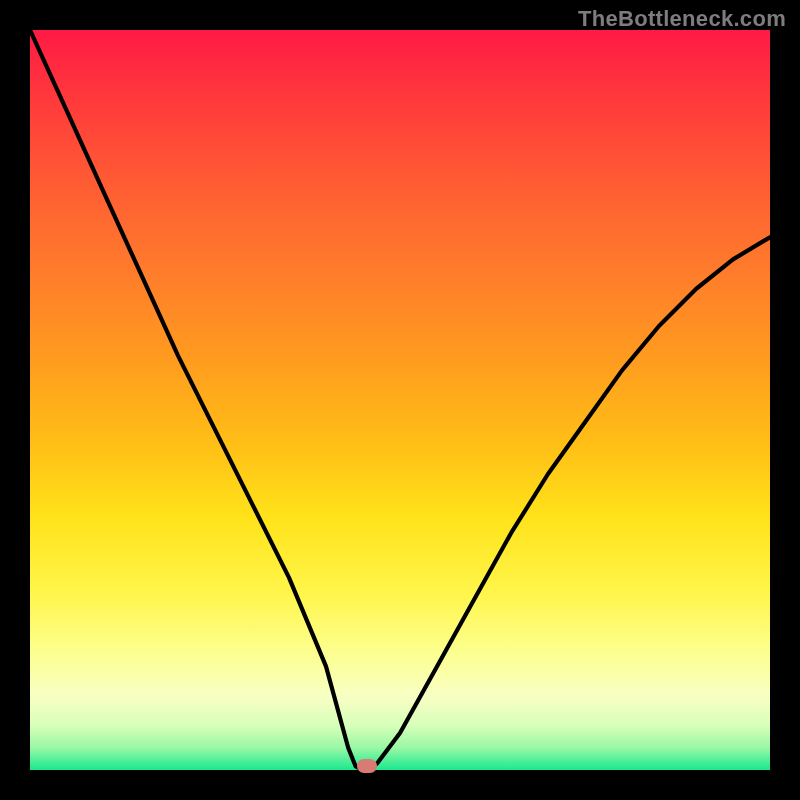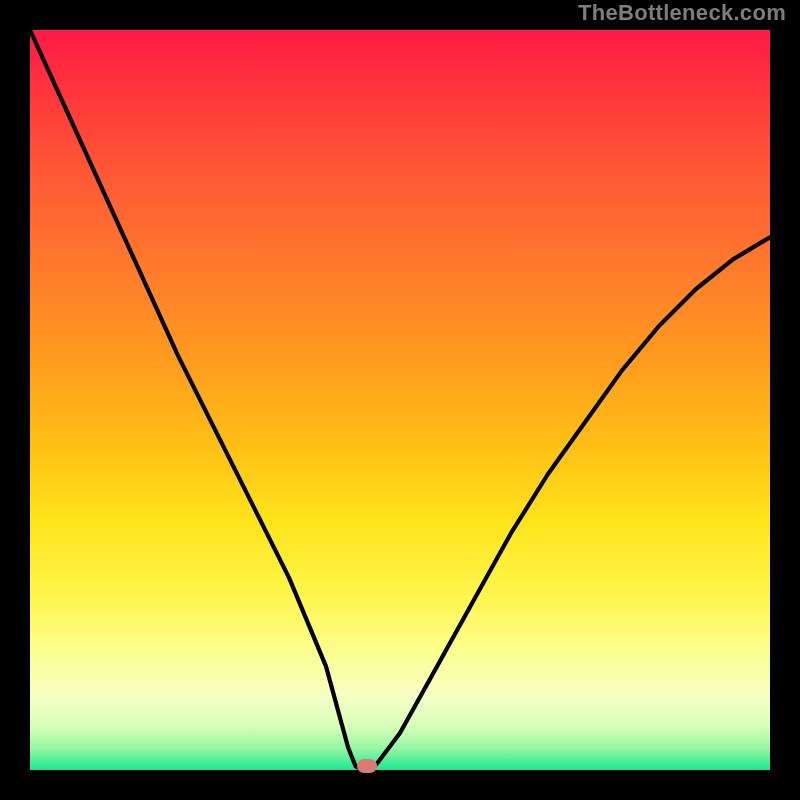--- a/index.html
+++ b/index.html
@@ -5,21 +5,21 @@
   * { margin: 0; padding: 0; box-sizing: border-box; }
   html, body { width: 800px; height: 800px; overflow: hidden; background: #000; }
   .frame {
     position: relative;
     width: 800px;
     height: 800px;
     background: #000;
   }
   .watermark {
     position: absolute;
-    top: 0;
+    top: 6px;
     right: 14px;
     font-family: Arial, Helvetica, sans-serif;
     font-size: 22px;
     font-weight: 600;
     color: #7d7d7d;
     letter-spacing: 0.3px;
     z-index: 10;
   }
   .plot {
     position: absolute;

